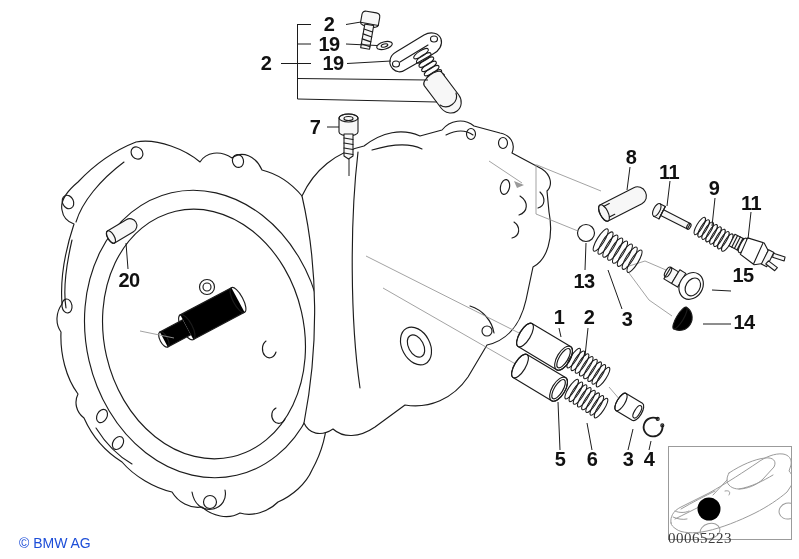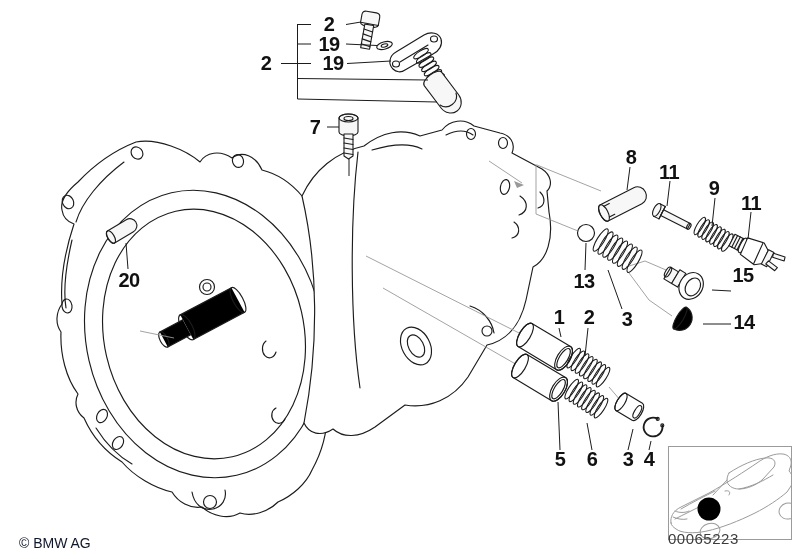--- a/index.html
+++ b/index.html
@@ -11,29 +11,30 @@
     position:relative; width:799px; height:559px; overflow:hidden;
     background:var(--background); font-family:"Liberation Sans", sans-serif;
   }
   .stage svg{position:absolute;left:0;top:0;}
   .callout{
     position:absolute; transform:translate(-50%,-50%);
     font-weight:bold; font-size:20px; letter-spacing:-0.5px;
     color:var(--label-text); cursor:pointer; line-height:1; white-space:nowrap;
   }
   .copyright{
-    position:absolute; left:19px; top:535px; font-size:14px; color:#0f172a;
+    position:absolute; left:19px; top:535px; font-size:14px; color:#1d4ed8;
   }
   .car-box{
     position:absolute; left:668px; top:446px; width:124px; height:94px;
     border:1px solid #9b9b9b; background:#ffffff; box-sizing:border-box; overflow:hidden;
   }
   .image-code{
     position:absolute; left:668px; top:530px; font-size:15px; color:#3c3c3c;
     letter-spacing:0.5px;
+    font-family:Liberation Serif, serif;
   }
   .s-ln  {fill:none;stroke:var(--line);stroke-width:1.15;stroke-linecap:round;stroke-linejoin:round;}
   .s-fill{fill:#ffffff;stroke:var(--line);stroke-width:1.15;stroke-linecap:round;stroke-linejoin:round;}
   .s-fill2{fill:#f7f7f7;stroke:var(--line);stroke-width:1.1;stroke-linejoin:round;}
   .s-thin{fill:none;stroke:var(--thin-line);stroke-width:0.9;}
   .s-lead{fill:none;stroke:var(--line);stroke-width:1;}
   .s-coil{fill:none;stroke:var(--line);stroke-width:1.05;}
   .s-car {fill:none;stroke:var(--car-line);stroke-width:1;stroke-linecap:round;stroke-linejoin:round;}
 </style>
 </head>

